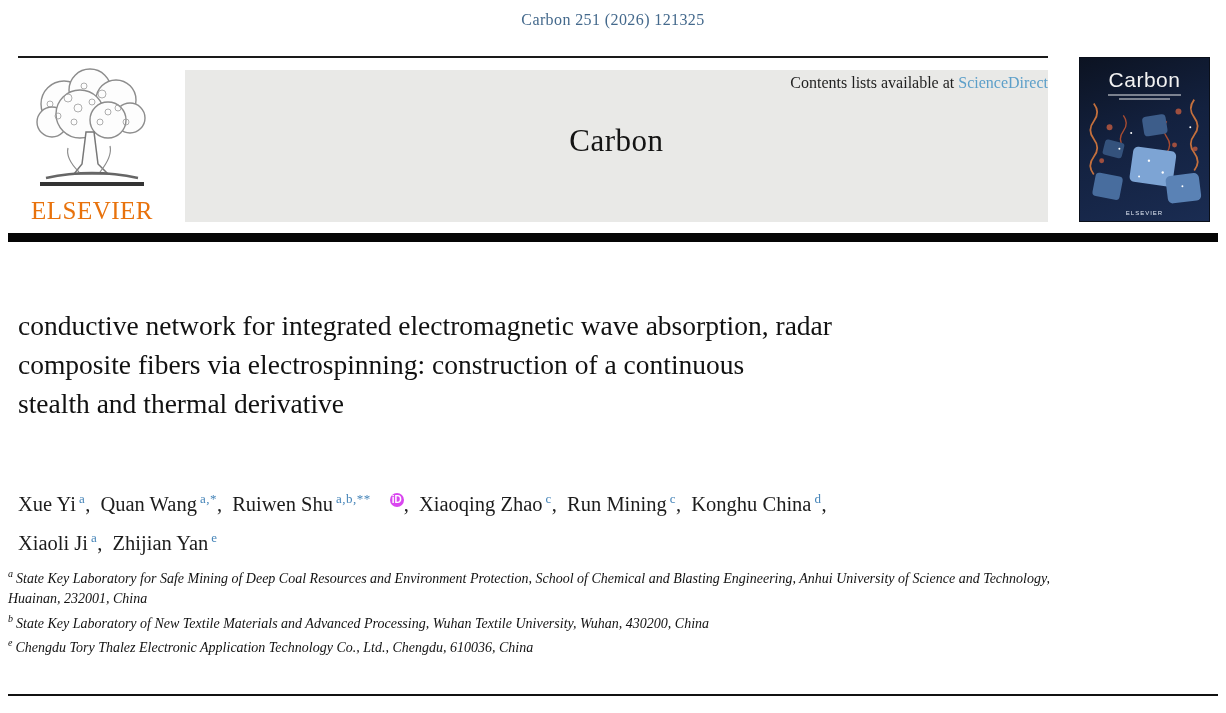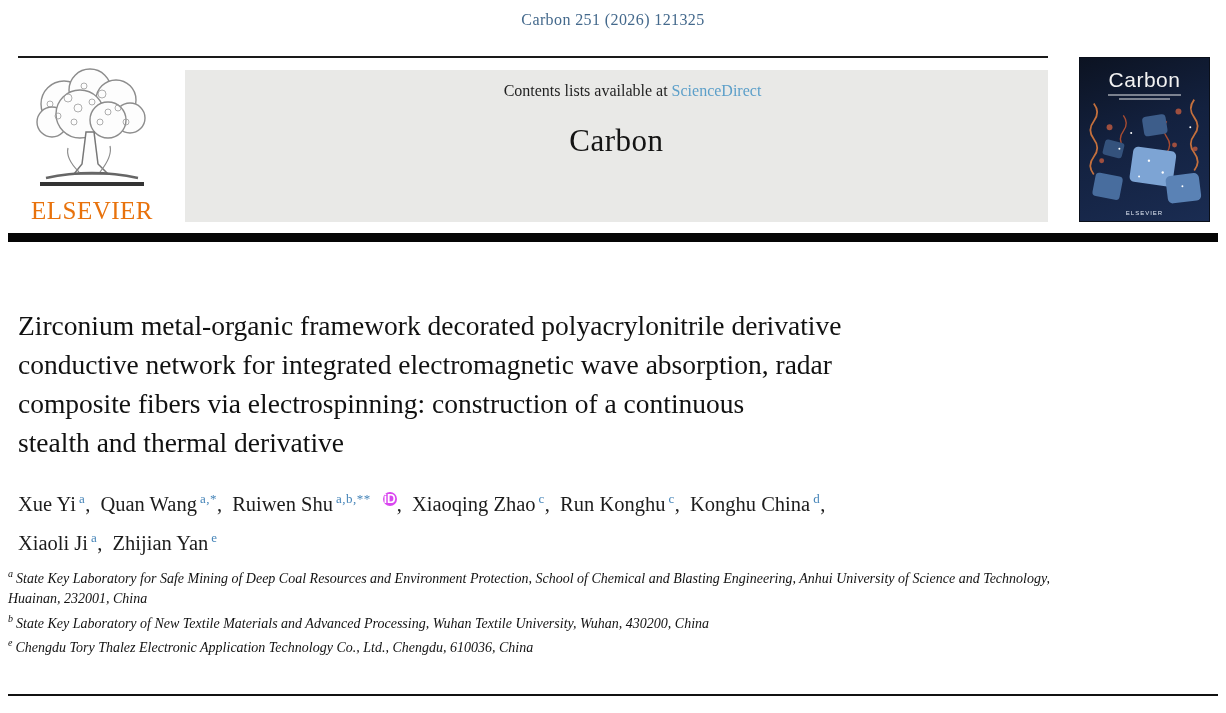--- a/index.html
+++ b/index.html
@@ -10,21 +10,21 @@
   .citation{position:absolute;top:11px;left:0;width:100%;text-align:center;
             font-size:16px;color:#44698c;letter-spacing:0.4px;}
 
   
   .header-rule-top{position:absolute;left:18px;top:56px;width:1030px;height:2px;background:#1a1a1a;}
   .logo-block{position:absolute;left:16px;top:60px;width:152px;height:165px;text-align:center;}
   .elsevier-word{position:absolute;left:0;bottom:0;width:100%;text-align:center;
                  color:#e8720c;font-size:25px;letter-spacing:0.5px;font-family:"Liberation Serif",serif;}
 
   .journal-box{position:absolute;left:185px;top:70px;width:863px;height:152px;background:#e9e9e7;}
-  .contents-line{position:absolute;top:12px;left:0;width:100%;text-align:center;font-size:16px;color:#1f1f1f;padding-left:16px;}
+  .contents-line{position:absolute;top:4px;left:0;width:100%;text-align:right;font-size:16px;color:#1f1f1f;}
   .sciencedirect{color:#5c9fc9;text-decoration:none;cursor:pointer;}
   .journal-name{position:absolute;top:53px;left:0;width:100%;text-align:center;
                 font-size:31px;color:#141414;letter-spacing:0.5px;}
   .homepage-line{position:absolute;bottom:9px;left:0;width:100%;text-align:center;
                  font-family:"Liberation Sans",sans-serif;font-size:15.5px;color:#2b2b2b;}
   .homepage-url{color:#56a5d6;text-decoration:none;cursor:pointer;}
 
   
   .cover{position:absolute;left:1079px;top:57px;width:131px;height:165px;
          background:linear-gradient(160deg,#0c1322 0%,#13213f 45%,#1a2c52 100%);
@@ -42,22 +42,22 @@
   .title-block{position:absolute;left:18px;top:306px;width:1070px;
                font-size:27.5px;line-height:39px;color:#111;}
   .title-line{white-space:nowrap;}
 
   
   .authors{position:absolute;left:18px;top:482px;width:1030px;font-size:20.5px;
            line-height:33px;color:#1c1c1c;}
   .authors sup{color:#4584b8;font-size:13px;margin-left:3px;letter-spacing:0.5px;}
   .author-sep{margin-right:5px;}
   .orcid{display:inline-block;width:14px;height:14px;border-radius:50%;background:#d946ef;
-         color:#fff;font-family:"Liberation Sans",sans-serif;font-size:12px;font-weight:bold;
-         text-align:center;line-height:14px;vertical-align:super;margin-left:12px;cursor:pointer;}
+         color:#fff;font-family:"Liberation Sans",sans-serif;font-size:10px;font-weight:bold;
+         text-align:center;line-height:14px;vertical-align:super;margin-left:19px;cursor:pointer;}
 
   
   .affiliations{position:absolute;left:8px;top:564px;width:1045px;
                 font-size:14px;font-style:italic;line-height:20px;color:#111;}
   .aff-row{margin-bottom:0;}
   .affiliations sup{font-size:10px;margin-right:3px;}
 
   .bottom-rule{position:absolute;left:8px;top:694px;width:1210px;height:2px;background:#111;}
 </style>
 </head>
@@ -146,32 +146,31 @@
     </svg>
     <div class="cover-title">Carbon</div>
     <div class="cover-subline" style="top:36px"></div>
     <div class="cover-subline" style="top:40px;left:30%;width:40%"></div>
     <div class="cover-publisher">ELSEVIER</div>
   </div>
 
   <div class="thick-rule"></div>
 
   <div class="title-block">
-    <div class="title-line">Zirconium metal-organic framework decorated polyacrylonitrile derivative</div>
     <div class="title-line">conductive network for integrated electromagnetic wave absorption, radar</div>
     <div class="title-line">composite fibers via electrospinning: construction of a continuous</div>
     <div class="title-line">stealth and thermal derivative</div>
   </div>
 
   <div class="authors">
     <span><span>Xue Yi</span><sup>a</sup></span><span class="author-sep">,</span>
     <span><span>Quan Wang</span><sup>a,*</sup></span><span class="author-sep">,</span>
     <span><span>Ruiwen Shu</span><sup>a,b,**</sup><span class="orcid">iD</span></span><span class="author-sep">,</span>
     <span><span>Xiaoqing Zhao</span><sup>c</sup></span><span class="author-sep">,</span>
-    <span><span>Run Konghu</span><sup>c</sup></span><span class="author-sep">,</span>
+    <span><span>Run Mining</span><sup>c</sup></span><span class="author-sep">,</span>
     <span><span>Konghu China</span><sup>d</sup></span><span class="author-sep">,</span><br>
     <span><span>Xiaoli Ji</span><sup>a</sup></span><span class="author-sep">,</span>
     <span><span>Zhijian Yan</span><sup>e</sup></span>
   </div>
 
   <div class="affiliations">
     <div class="aff-row"><sup>a</sup><span>State Key Laboratory for Safe Mining of Deep Coal Resources and Environment Protection, School of Chemical and Blasting Engineering, Anhui University of Science and Technology, Huainan, 232001, China</span></div>
     <div class="aff-row"><sup>b</sup><span>State Key Laboratory of New Textile Materials and Advanced Processing, Wuhan Textile University, Wuhan, 430200, China</span></div>
     <div class="aff-row"><sup>e</sup><span>Chengdu Tory Thalez Electronic Application Technology Co., Ltd., Chengdu, 610036, China</span></div>
   </div>

